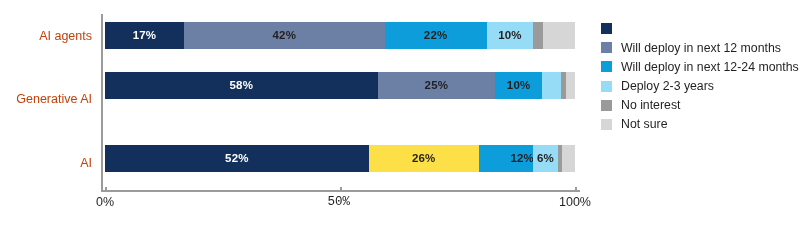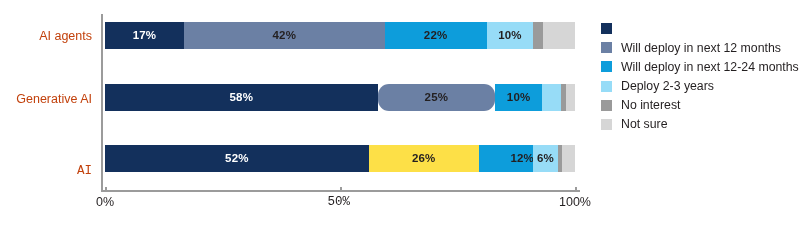--- a/index.html
+++ b/index.html
@@ -137,21 +137,21 @@
   }
 </style>
 </head>
 <body>
 
 <div id="chart-root">
 
   <div class="y-labels">
       <div class="cat-label" style="top: 35.5px;">AI agents</div>
       <div class="cat-label" style="top: 98.5px;">Generative AI</div>
-      <div class="cat-label" style="top: 171px; font-family: Liberation Mono, monospace;">AI</div>
+      <div class="cat-label" style="top: 163px;">AI</div>
     </div>
 
   <div class="plot">
     <div class="axis-y"></div>
     <div class="axis-x"></div>
   <div class="bar-row" style="top: 8px;">
         <div class="seg seg-label-dark" style="width: 79.9px; background: rgb(19, 48, 92);">
           <span>17%</span>
         </div>
         <div class="seg seg-label-light" style="width: 203px; background: rgb(107, 128, 164);">
@@ -159,25 +159,25 @@
         </div>
         <div class="seg seg-label-light" style="width: 103.4px; background: rgb(13, 157, 219);">
           <span>22%</span>
         </div>
         <div class="seg seg-label-light" style="width: 47px; background: rgb(151, 220, 247);">
           <span>10%</span>
         </div>
         <div class="seg seg-label-light" style="width: 9.4px; background: rgb(154, 154, 154);"></div>
         <div class="seg seg-label-light" style="width: 32.9px; background: rgb(214, 214, 214);"></div>
       </div>
-      <div class="bar-row" style="top: 70px;">
+      <div class="bar-row" style="top: 58px;">
         <div class="seg seg-label-dark" style="width: 272.6px; background: rgb(19, 48, 92);">
           <span>58%</span>
         </div>
-        <div class="seg seg-label-light" style="width: 117.5px; background: rgb(107, 128, 164); border-radius: 11px;">
+        <div class="seg seg-label-light" style="width: 117.5px; background: rgb(107, 128, 164);">
           <span>25%</span>
         </div>
         <div class="seg seg-label-light" style="width: 47px; background: rgb(13, 157, 219);">
           <span>10%</span>
         </div>
         <div class="seg seg-label-light" style="width: 18.8px; background: rgb(151, 220, 247);"></div>
         <div class="seg seg-label-light" style="width: 4.7px; background: rgb(154, 154, 154);"></div>
         <div class="seg seg-label-light" style="width: 9.4px; background: rgb(214, 214, 214);"></div>
       </div>
       <div class="bar-row" style="top: 131px;">

